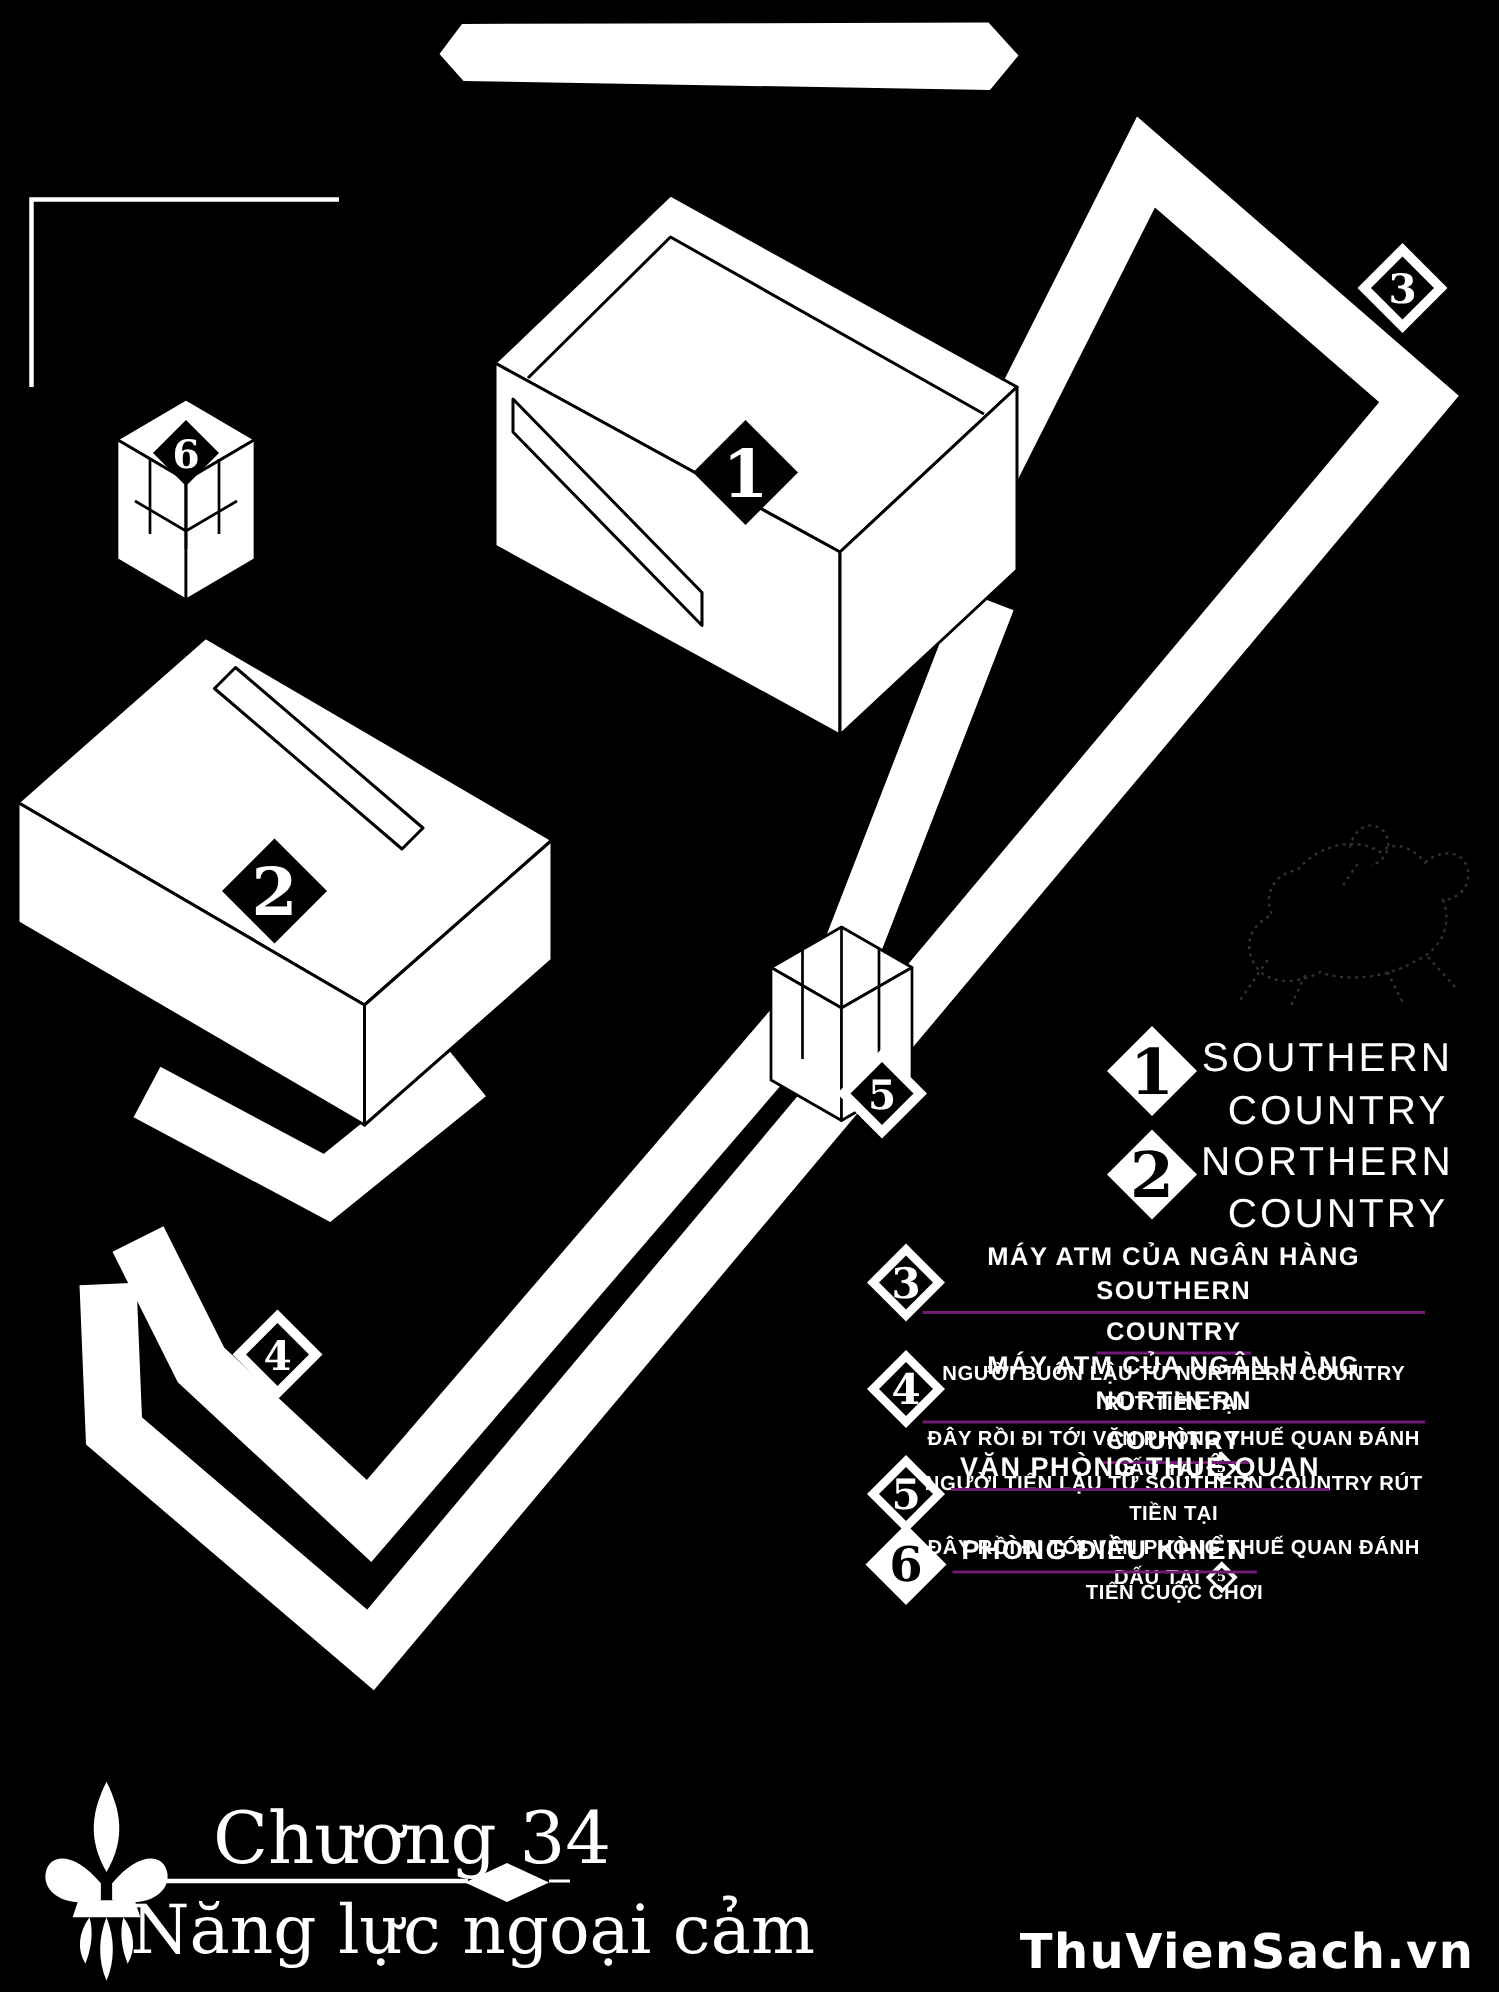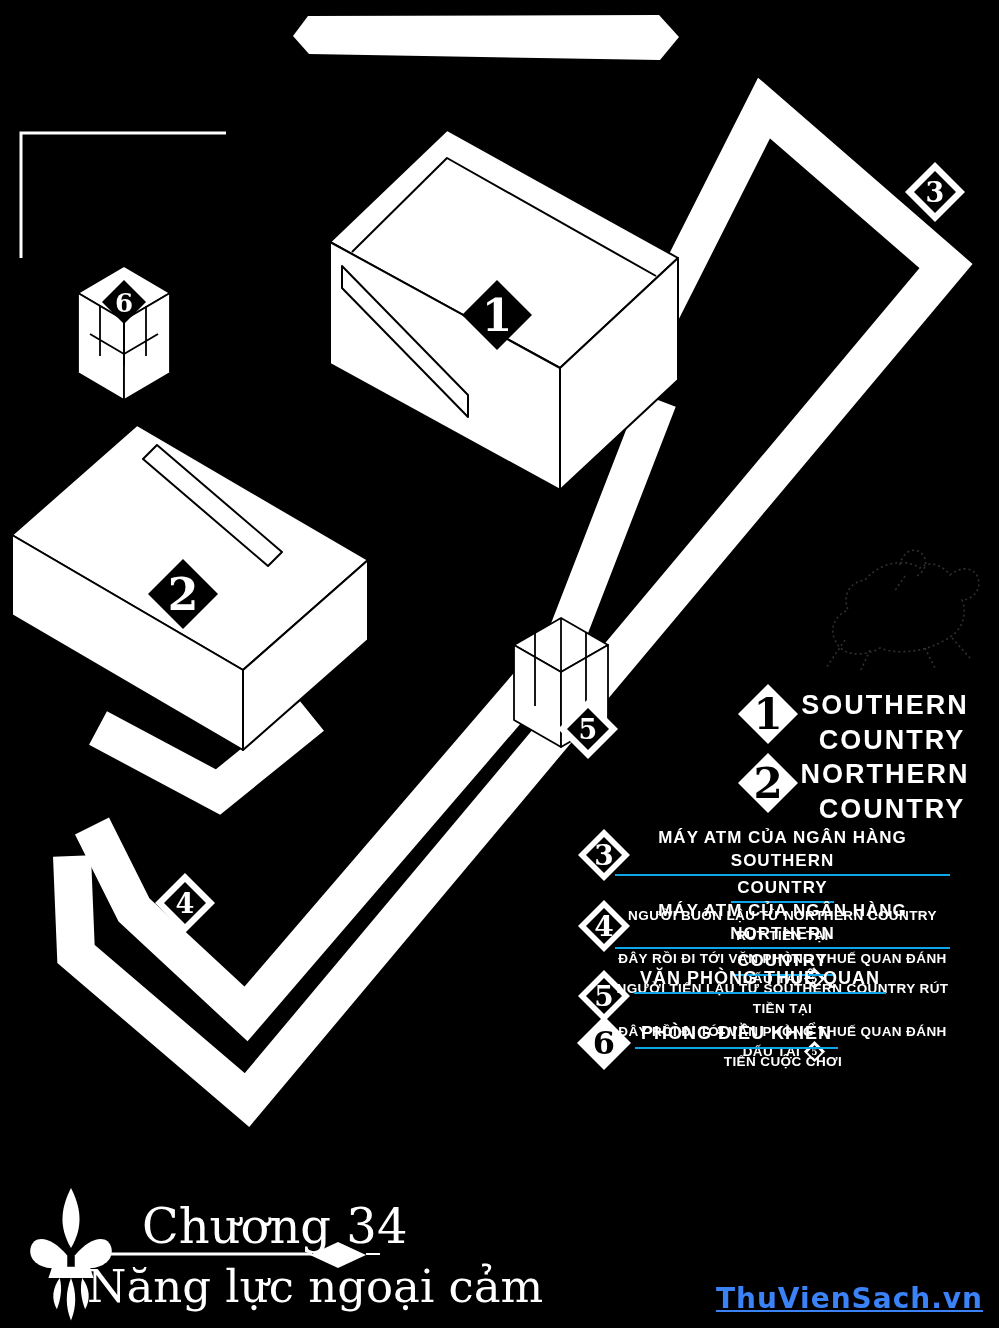--- a/index.html
+++ b/index.html
@@ -1,41 +1,41 @@
 <!DOCTYPE html>
 <html><head>
 <meta charset="utf-8">
 <style>
   html,body{margin:0;padding:0;background:#000;}
   #page{position:relative;width:999px;height:1328px;background:#000;overflow:hidden;
         font-family:"Liberation Sans",sans-serif;color:#fff;}
   #mapsvg{position:absolute;left:0;top:0;}
   .abs{position:absolute;}
   
-  .c-name{font-size:27px;font-weight:bold;letter-spacing:2px;line-height:31px;
+  .c-name{font-size:27px;font-weight:normal;letter-spacing:2px;line-height:31px;
           text-align:center;width:178px;}
   .c-name .l2{padding-left:14px;margin-top:4px;}
   
   .item{font-weight:bold;}
   .item .h{font-size:17px;letter-spacing:1px;line-height:23px;}
-  .item .h .u{border-bottom:2px solid #0ea5e9;padding:0 6px 2px 6px;display:inline-block;}
+  .item .h .u{border-bottom:2px solid #701a75;padding:0 6px 2px 6px;display:inline-block;}
   .item .b{font-size:13.5px;letter-spacing:.4px;line-height:20px;margin-top:3px;}
   .center{text-align:center;}
   
   .mini{display:inline-block;width:15px;height:15px;background:#fff;transform:rotate(45deg);
         margin-left:7px;vertical-align:-3px;position:relative;}
   .mini-black{position:absolute;left:2.5px;top:2.5px;right:2.5px;bottom:2.5px;background:#000;}
   .mini-num{display:block;transform:rotate(-45deg);color:#fff;
             font:bold 9px "DejaVu Serif",serif;line-height:10px;text-align:center;}
   
   .script{font-family:"DejaVu Serif",serif;color:#fff;}
   #chapter{left:142px;top:1198px;font-size:48px;}
   #subtitle{left:87px;top:1260px;font-size:45px;}
-  #watermark{right:16px;top:1282px;font-size:28px;font-weight:bold;color:#3b82f6;
-             letter-spacing:1px;font-family:"DejaVu Sans",sans-serif;text-decoration:underline;}
+  #watermark{right:16px;top:1282px;font-size:32px;font-weight:bold;color:#ffffff;
+             letter-spacing:1px;font-family:"DejaVu Sans",sans-serif;}
 </style>
 </head>
 <body>
 
 <div id="page">
 
   <svg id="mapsvg" width="999" height="1328" viewBox="0 0 999 1328">
 
     <g stroke="#fff" stroke-width="38" fill="none" stroke-miterlimit="20">
       <path d="M642 350 L764 108 L946 266 L247 1100 L76 954 L72 856"></path>

